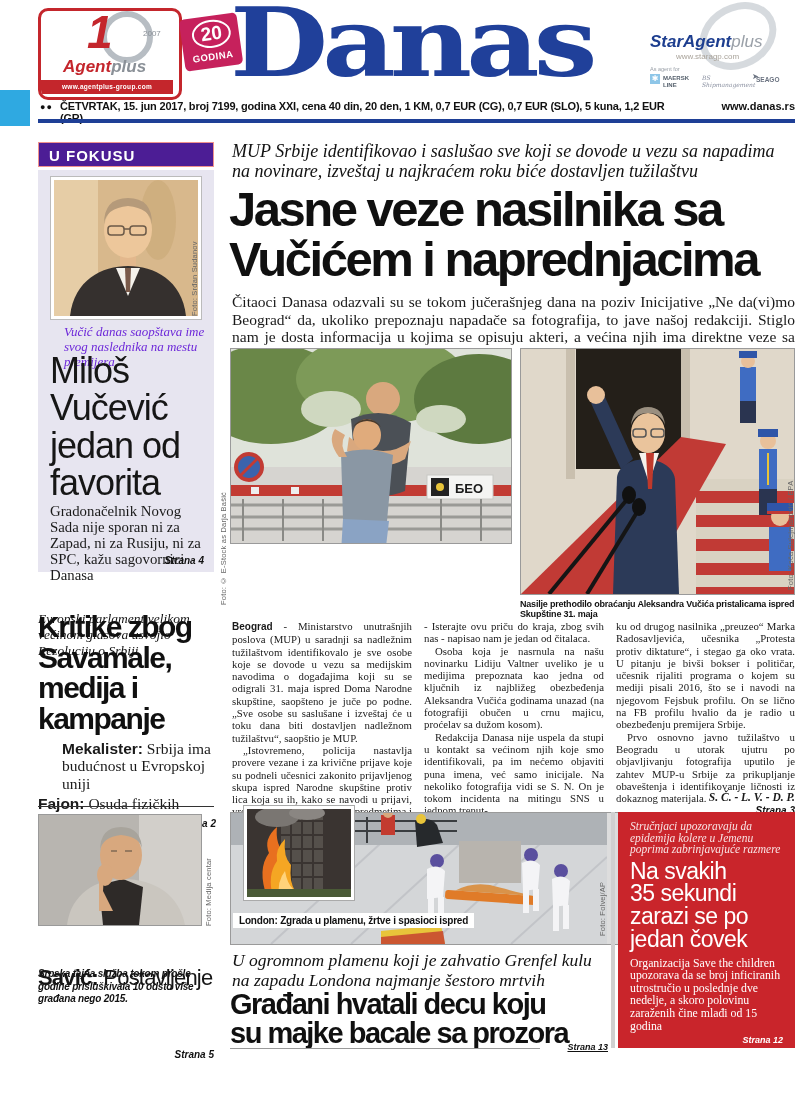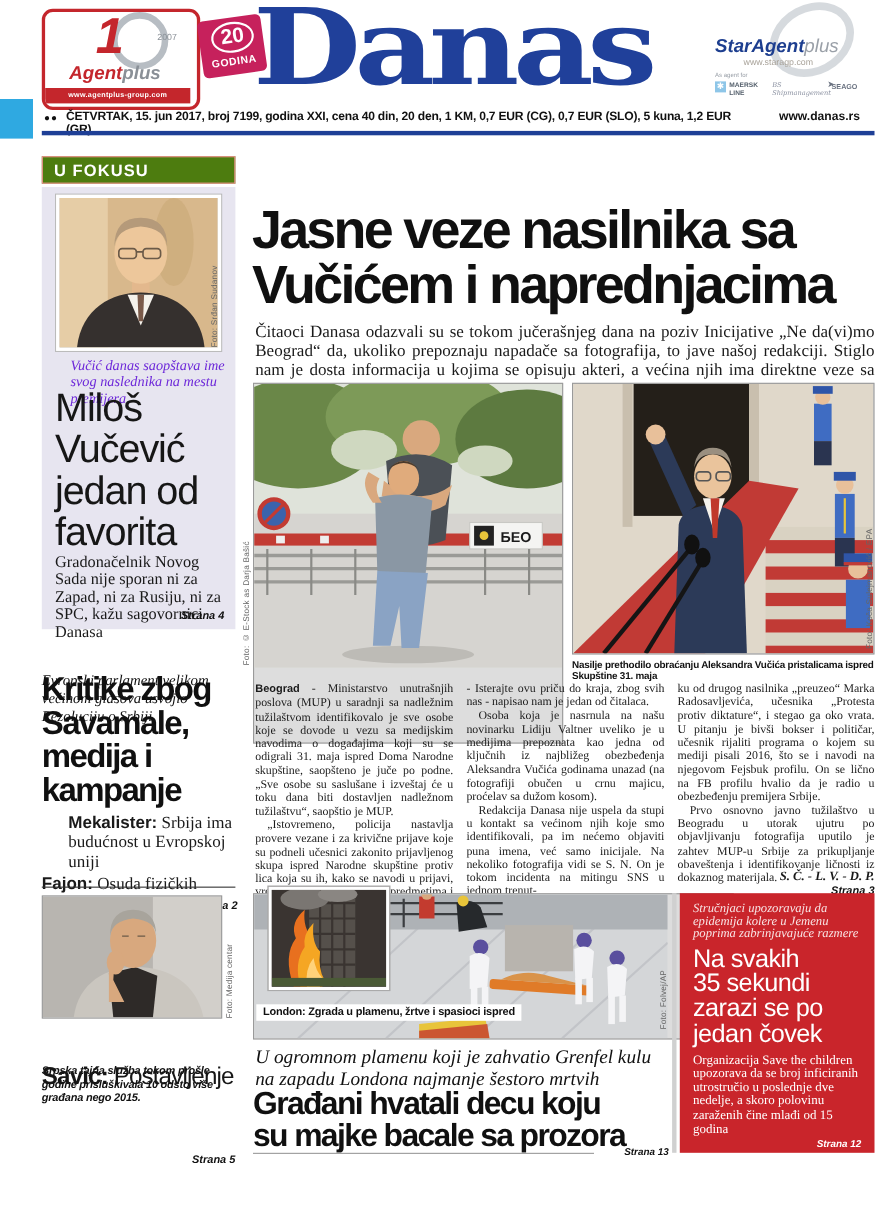--- a/index.html
+++ b/index.html
@@ -59,25 +59,25 @@
       <span class="abs sans b" style="left:23px;top:69px;font-size:6px;color:#55606c;width:30px;line-height:1.1;">MAERSK LINE</span>
       <span class="abs it" style="left:62px;top:68px;font-size:6px;color:#8a90a0;width:48px;font-family:'DejaVu Serif',serif;">BS Shipmanagement</span>
       <span class="abs sans b" style="left:116px;top:70px;font-size:6.5px;color:#6a7280;">SEAGO</span>
       <span class="abs" style="left:112px;top:66px;font-size:8px;color:#6a7280;">➤</span>
     </div>
 
     <div class="abs" style="left:0;top:90px;width:30px;height:36px;background:#2fa9e1;"></div>
 
     <span class="abs" style="left:40px;top:102px;font-size:9px;letter-spacing:1px;color:#111;">●●</span>
     <span class="abs sans b" style="left:60px;top:100px;width:620px;font-size:11px;letter-spacing:-0.2px;color:#111;">ČETVRTAK, 15. jun 2017, broj 7199, godina XXI, cena 40 din, 20 den, 1 KM, 0,7 EUR (CG), 0,7 EUR (SLO), 5 kuna, 1,2 EUR (GR)</span>
-    <span class="abs sans b" style="left:695px;top:100px;width:100px;text-align:center;font-size:11px;color:#111;">www.danas.rs</span>
+    <span class="abs sans b" style="left:695px;top:100px;width:100px;text-align:right;font-size:11px;color:#111;">www.danas.rs</span>
     <div class="abs" style="left:38px;top:119px;width:757px;height:4px;background:#1e3f96;"></div>
   </div>
 
-  <div class="abs sans b" style="left:38px;top:142px;width:176px;height:25px;background:#4d7c0f;color:#fff;font-size:15px;letter-spacing:1px;line-height:25px;padding-left:10px;box-sizing:border-box;border:1px solid #f0918d;">U FOKUSU</div>
+  <div class="abs sans b" style="left:38px;top:142px;width:176px;height:25px;background:#4c1d95;color:#fff;font-size:15px;letter-spacing:1px;line-height:25px;padding-left:10px;box-sizing:border-box;border:1px solid #f0918d;">U FOKUSU</div>
 
   <div class="abs" style="left:38px;top:170px;width:176px;height:402px;background:#e7e5f0;">
     <div class="abs photo whitebox" style="left:13px;top:7px;width:150px;height:142px;border:3px solid #fff;">
       <svg width="144" height="136" viewBox="0 0 144 136" preserveAspectRatio="none">
         <rect width="144" height="136" fill="#d8b88c"></rect>
         <rect width="44" height="136" fill="#e6cda6"></rect>
         <ellipse cx="104" cy="40" rx="18" ry="40" fill="#c9a877" opacity="0.6"></ellipse>
         <rect x="66" y="72" width="16" height="18" fill="#e3b88d"></rect>
         <ellipse cx="74" cy="50" rx="24" ry="28" fill="#edc79b"></ellipse>
         <path d="M50,44 Q50,18 74,18 Q98,18 98,44 Q96,28 74,26 Q52,28 50,44 Z" fill="#b59a7a"></path>
@@ -134,26 +134,28 @@
   </div>
   <span class="abs vcred" style="left:204px;top:836px;height:90px;">Foto: Medija centar</span>
   <div class="abs sans b it" style="left:38px;top:968px;width:180px;font-size:10px;line-height:1.25;letter-spacing:-0.2px;color:#111;">Srpska tajna služba tokom prošle godine prisluškivala 10 odsto više građana nego 2015.</div>
   <div class="abs" style="left:38px;top:966px;width:180px;height:98px;">
     <div class="sans" style="font-size:22px;line-height:1.05;letter-spacing:-0.8px;color:#161616;">
       <span class="b">Savić:</span><span> Postavljenje</span>
     </div>
     <span class="abs strana" style="right:4px;bottom:4px;">Strana 5</span>
   </div>
 
+  <div class="abs serif it pl" style="left:232px;top:141px;width:566px;font-size:18px;line-height:1.13;color:#111;">MUP Srbije identifikovao i saslušao sve koji se dovode u vezu sa napadima
+na novinare, izveštaj u najkraćem roku biće dostavljen tužilaštvu</div>
   <div class="abs hl pl" style="left:229px;top:184px;font-size:49px;line-height:1.03;letter-spacing:-2.5px;">Jasne veze nasilnika sa
 Vučićem i naprednjacima</div>
   <div class="abs serif just" style="left:232px;top:293px;width:563px;font-size:15.5px;line-height:1.13;">Čitaoci Danasa odazvali su se tokom jučerašnjeg dana na poziv Inicijative „Ne da(vi)mo Beograd“ da, ukoliko prepoznaju napadače sa fotografija, to jave našoj redakciji. Stiglo nam je dosta informacija u kojima se opisuju akteri, a većina njih ima direktne veze sa Srpskom naprednom strankom</div>
 
   <span class="abs vcred" style="left:219px;top:470px;height:135px;">Foto: © E-Stock as Darja Bašić</span>
-  <div class="abs photo" style="left:230px;top:348px;width:282px;height:328px;">
+  <div class="abs photo" style="left:230px;top:348px;width:282px;height:196px;">
     <svg width="280" height="258" viewBox="0 0 280 258" preserveAspectRatio="none">
       <rect width="280" height="258" fill="#dfe3da"></rect>
       <ellipse cx="40" cy="45" rx="75" ry="50" fill="#6a8748"></ellipse>
       <ellipse cx="150" cy="30" rx="85" ry="45" fill="#7d9a58"></ellipse>
       <ellipse cx="248" cy="50" rx="65" ry="45" fill="#5d7a40"></ellipse>
       <ellipse cx="100" cy="60" rx="30" ry="18" fill="#cfd8c0"></ellipse>
       <ellipse cx="210" cy="70" rx="25" ry="14" fill="#cfd8c0"></ellipse>
       <rect y="118" width="280" height="140" fill="#d6d4d0"></rect>
       <rect x="0" y="136" width="280" height="11" fill="#c23b33"></rect>
       <rect x="20" y="138" width="8" height="7" fill="#eee"></rect>
@@ -325,21 +327,21 @@
       <ellipse cx="30" cy="8" rx="22" ry="10" fill="#7a7672"></ellipse>
       <ellipse cx="60" cy="4" rx="18" ry="7" fill="#8a8682"></ellipse>
       <rect y="80" width="104" height="8" fill="#4a5a36"></rect>
     </svg>
   </div>
   <span class="abs vcred" style="left:598px;top:866px;height:70px;">Foto: Folvej/AP</span>
 
   <div class="abs serif it" style="left:232px;top:950px;width:372px;font-size:17.5px;line-height:1.15;color:#111;">U ogromnom plamenu koji je zahvatio Grenfel kulu na zapadu Londona najmanje šestoro mrtvih</div>
   <div class="abs hl pl" style="left:230px;top:990px;font-size:29px;line-height:1.0;letter-spacing:-1.5px;">Građani hvatali decu koju
 su majke bacale sa prozora</div>
-  <div class="abs strana" style="left:230px;top:1042px;width:378px;text-align:right;font-size:9px;">Strana 13</div>
+  <div class="abs strana" style="left:230px;top:1042px;width:378px;text-align:right;font-size:9px;text-decoration:underline;">Strana 13</div>
   <div class="abs" style="left:230px;top:1048px;width:310px;height:1px;background:#999;"></div>
 
   <div class="abs" style="left:611px;top:812px;width:4px;height:236px;background:#d0d0d0;"></div>
 
   <div class="abs redbox" style="left:618px;top:812px;width:177px;height:236px;box-sizing:border-box;padding:9px 12px;">
     <div class="serif it pl" style="font-size:11.5px;line-height:1.0;color:rgba(255,255,255,0.88);">Stručnjaci upozoravaju da
 epidemija kolere u Jemenu
 poprima zabrinjavajuće razmere</div>
     <div class="sans pl" style="font-size:23px;line-height:0.99;color:#fff;letter-spacing:-0.5px;margin-top:4px;font-weight:400;">Na svakih
 35 sekundi

